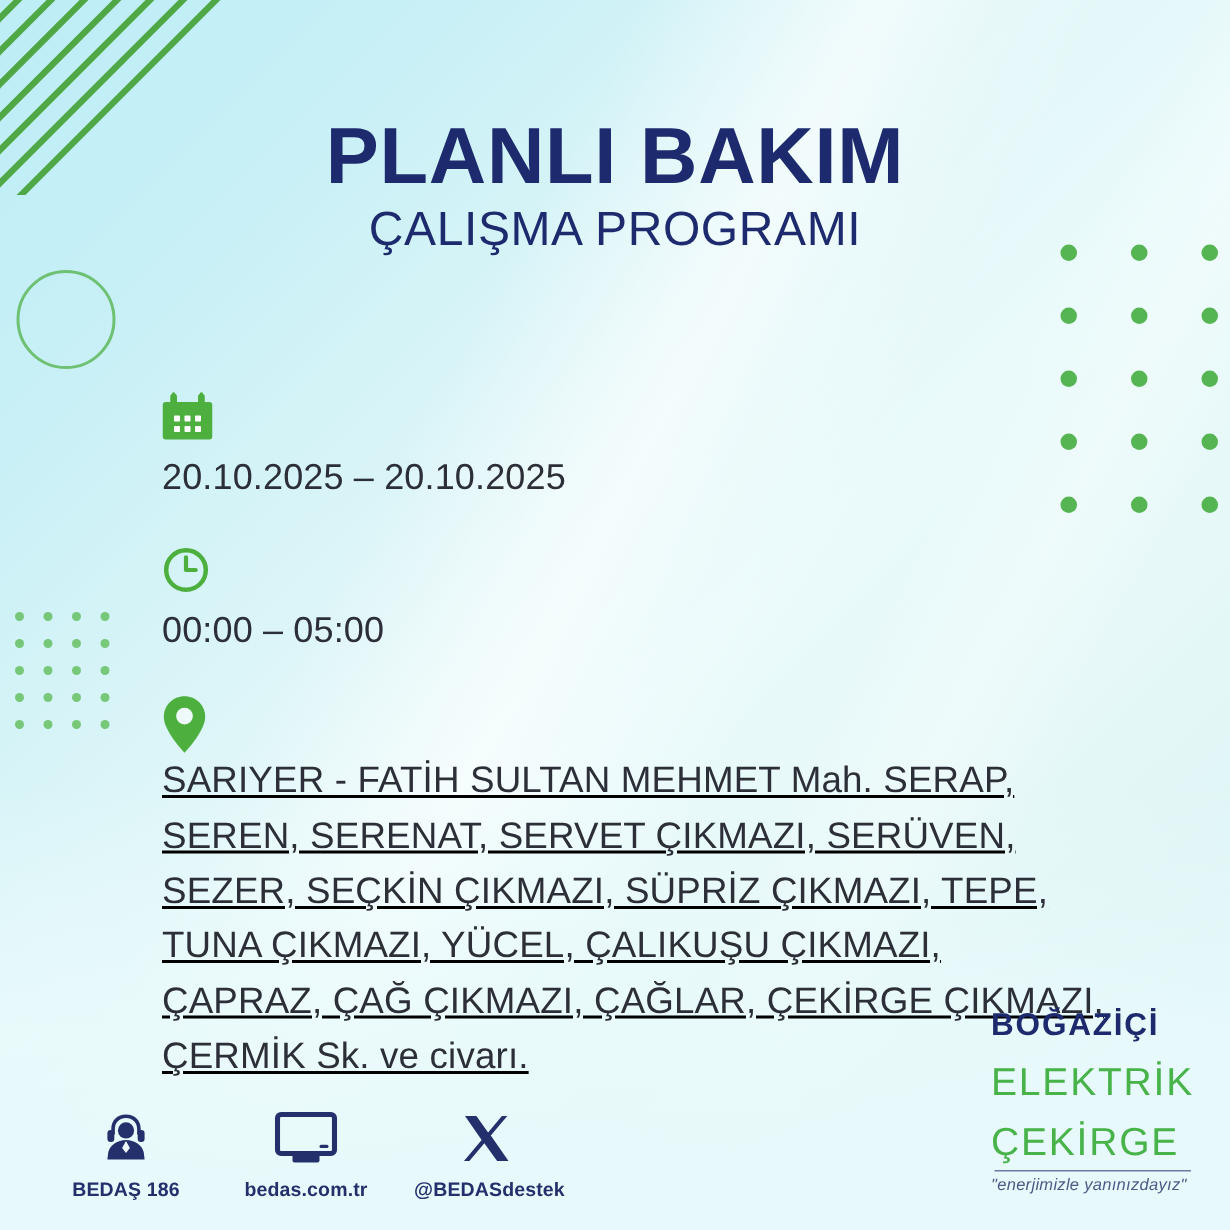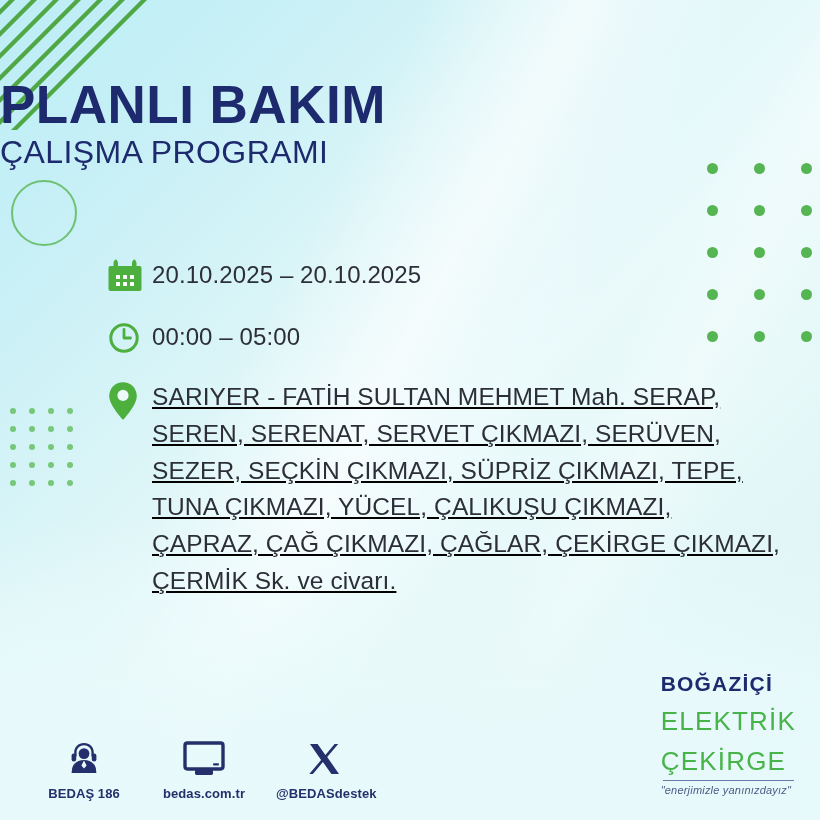--- a/index.html
+++ b/index.html
@@ -86,21 +86,21 @@
   .dots-right { left: 707px; top: 163px; width: 110px; height: 180px; }
   .dots-right span { width: 11px; height: 11px; }
   .dots-left  { left: 10px; top: 408px; width: 80px; height: 80px; }
   .dots-left span { width: 6px; height: 6px; background: #66bf63; opacity:.85; }
 
   
   .header {
     position: absolute;
     left: 0; right: 0;
     top: 78px;
-    text-align: left;
+    text-align: center;
   }
   .title-main {
     font-size: 53px;
     font-weight: 800;
     letter-spacing: 0.5px;
     color: #1d2b6e;
     line-height: 1.0;
     margin: 0;
     white-space: nowrap;
   }
@@ -118,20 +118,21 @@
   .info {
     position: absolute;
     left: 108px;
     top: 255px;
     right: 40px;
   }
   .row {
     display: flex;
     align-items: flex-start;
     margin-bottom: 22px;
+    flex-direction: column;
   }
   .row:last-child { margin-bottom: 0; text-decoration: underline; }
   .row .ico {
     flex: 0 0 44px;
     width: 44px;
     height: 40px;
     display: flex;
     align-items: center;
     justify-content: flex-start;
     padding-top: 2px;

